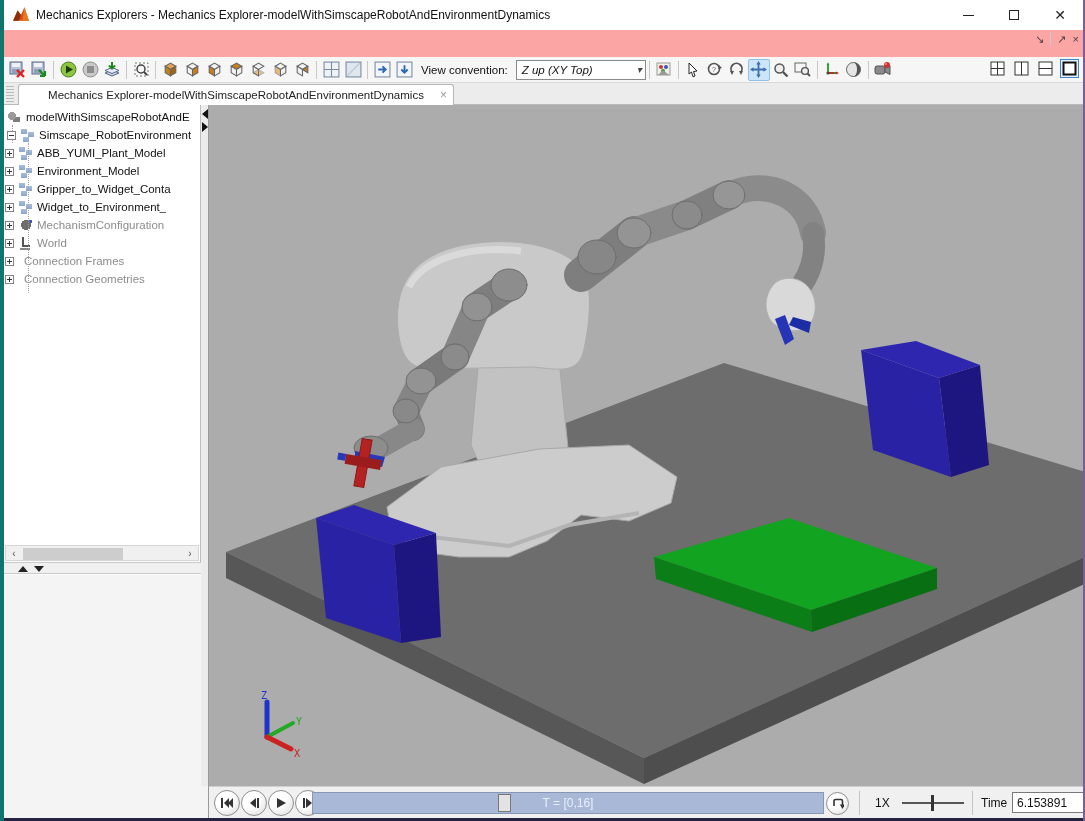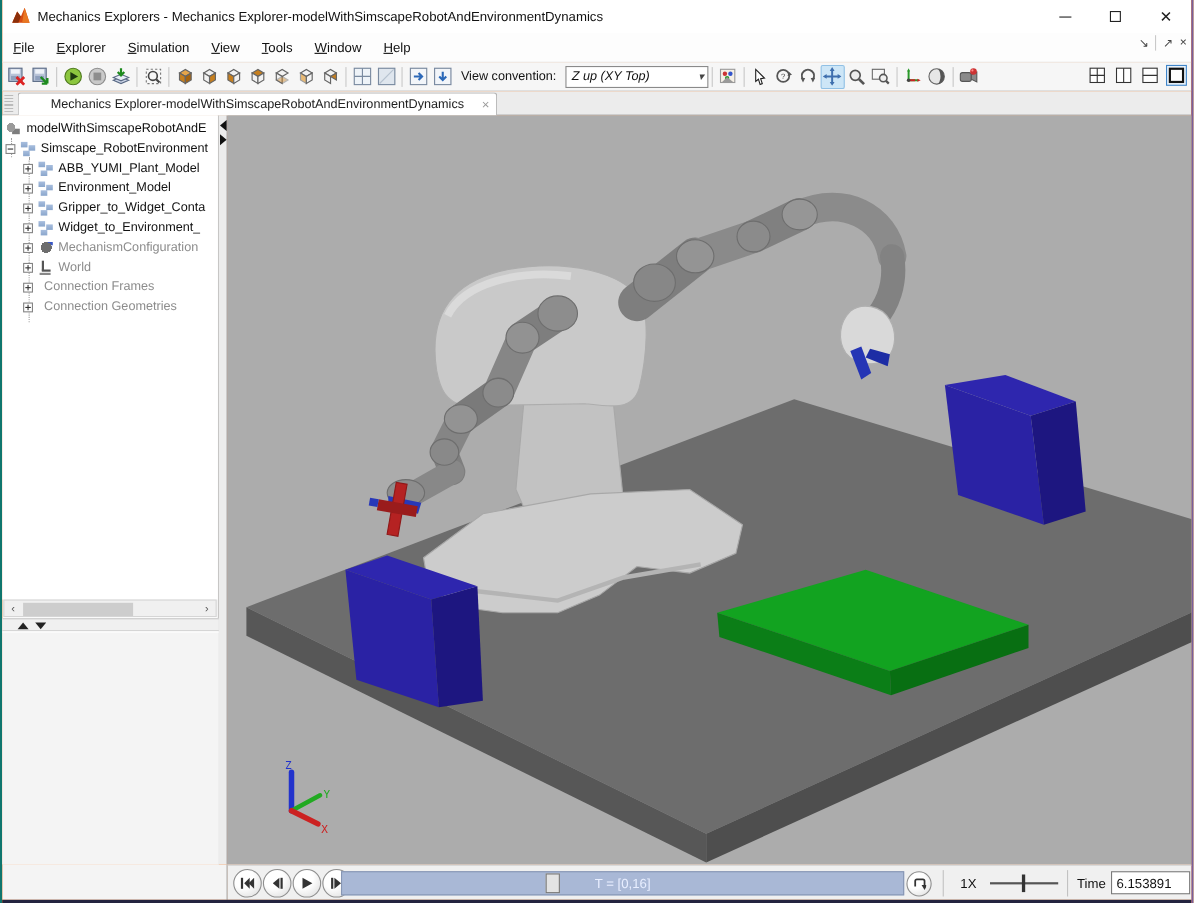--- a/index.html
+++ b/index.html
@@ -1,19 +1,19 @@
 <!DOCTYPE html>
 <html><head>
 <meta charset="utf-8">
 <style>
   html,body{margin:0;padding:0;background:#d0d0d0;}
   *{box-sizing:border-box;}
   body{font-family:"Liberation Sans", sans-serif;}
-  #win{position:relative;width:1085px;height:821px;background:#f97316;overflow:hidden;
-       border-left:2px solid #0f766e;border-right:2px solid #7a5e9c;}
+  #win{position:relative;width:1085px;height:821px;background:#fca5a5;overflow:hidden;
+       border-left:4px solid #0f766e;border-right:2px solid #7a5e9c;}
   
   #titlebar{position:absolute;left:0;top:0;width:100%;height:30px;background:#ffffff;display:flex;align-items:center;}
   #title-icon{width:18px;height:18px;margin:0 6px 0 8px;}
   #title-text{font-size:12px;color:#111;white-space:nowrap;}
   .wbtns{position:absolute;right:0;top:0;height:30px;display:flex;}
   .wbtn{width:46px;height:30px;display:flex;align-items:center;justify-content:center;font-size:13px;color:#222;}
   .wbtn .minglyph{display:block;width:11px;height:1px;background:#222;}
   .wbtn .maxglyph{display:block;width:10px;height:10px;border:1px solid #222;}
   .wbtn .closeglyph{font-size:14px;line-height:10px;}
   
@@ -39,21 +39,21 @@
   #tab{position:absolute;left:14px;top:1px;width:436px;height:21px;background:#fff;border:1px solid #b5b5b5;border-bottom:none;border-radius:3px 3px 0 0;display:flex;align-items:center;justify-content:center;font-size:11.5px;color:#222;}
   #tab-close{position:absolute;right:6px;top:3px;color:#9a9a9a;font-size:12px;}
   
   #content{position:absolute;left:0;top:105px;width:100%;height:681px;}
   #left-panel{position:absolute;left:0;top:0;width:197px;height:681px;background:#fff;border-right:1px solid #bdbdbd;}
   #tree{position:absolute;left:0;top:0;width:100%;height:440px;background:#fff;overflow:hidden;padding-top:3px;text-align:right;}
   .trow{height:18px;display:flex;align-items:center;white-space:nowrap;font-size:11.5px;color:#111;}
   .trow.dim .tlabel{color:#8c8c8c;}
   .trow.lvl0{padding-left:3px;}
   .trow.lvl1{padding-left:3px;}
-  .trow.lvl2{padding-left:19px;}
+  .trow.lvl2{padding-left:1px;}
   .exp{width:9px;height:9px;border:1px solid #848484;background:#fff;position:relative;margin-right:4px;flex:0 0 auto;}
   .exp::before,.exp.minus::before{content:"";position:absolute;left:1px;top:3px;width:5px;height:1px;background:#333;}
   .exp.plus::after{content:"";position:absolute;left:3px;top:1px;width:1px;height:5px;background:#333;}
   .ticon{width:15px;height:13px;margin-right:4px;flex:0 0 auto;background-repeat:no-repeat;}
   .ticon.subsystem{background-image:linear-gradient(#a8bede,#8aa6cc),linear-gradient(#a8bede,#8aa6cc),linear-gradient(#a8bede,#8aa6cc);background-size:6px 5px,6px 5px,6px 5px;background-position:1px 0px,8px 3px,3px 8px;}
   .ticon.model{background-image:radial-gradient(circle at 5px 5px,#9a9a9a 0 4px,transparent 4px),linear-gradient(#7d7d7d,#7d7d7d);background-size:100% 100%,7px 5px;background-position:0 0,6px 6px;}
   .ticon.mechanism{background-image:radial-gradient(circle at 8px 6px,#6d6d6d 0 5px,transparent 5px),linear-gradient(#3a57c4,#3a57c4);background-size:100% 100%,6px 3px;background-position:0 0,8px 1px;}
   .ticon.world{background-image:linear-gradient(#555,#555),linear-gradient(#555,#555),linear-gradient(#888,#888);background-size:2px 9px,8px 2px,10px 2px;background-position:4px 0,4px 8px,2px 11px;}
   .ticon.none{width:2px;}
   .tlabel{overflow:hidden;}
@@ -104,29 +104,20 @@
         </div>
       <div class="wbtn">
           <span class="maxglyph"></span>
         </div>
       <div class="wbtn">
           <span class="closeglyph">✕</span>
         </div>
     </div>
   </div>
 
-  <div id="menubar">
-    <span class="menu-item mnemonic"><u>F</u>ile</span>
-    <span class="menu-item mnemonic"><u>E</u>xplorer</span>
-    <span class="menu-item mnemonic"><u>S</u>imulation</span>
-    <span class="menu-item mnemonic"><u>V</u>iew</span>
-    <span class="menu-item mnemonic"><u>T</u>ools</span>
-    <span class="menu-item mnemonic"><u>W</u>indow</span>
-    <span class="menu-item mnemonic"><u>H</u>elp</span>
-  </div>
   <div id="menubar-right">
     <span>↘</span>
     <span class="sep"></span>
     <span>↗</span>
     <span>×</span>
   </div>
 
   <div id="toolbar">
     <div class="tbtn">
       <svg width="17" height="17" viewBox="0 0 17 17">

